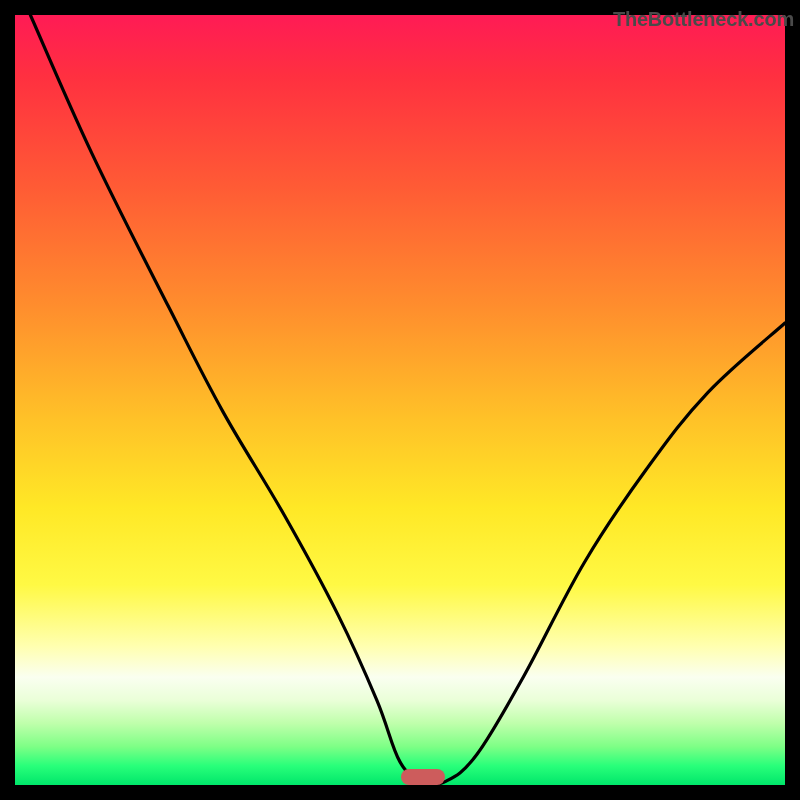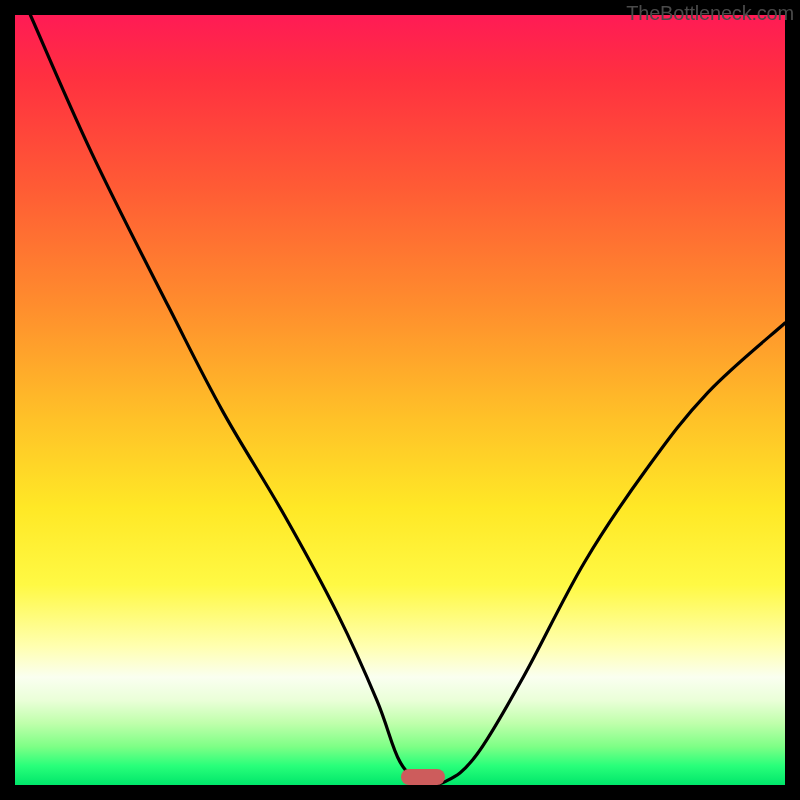--- a/index.html
+++ b/index.html
@@ -51,24 +51,24 @@
     position: absolute;
     width: 44px;
     height: 16px;
     border-radius: 8px;
     background: #cd5c5c;
     transform: translate(-50%, -50%);
   }
   .watermark {
     position: absolute;
     right: 6px;
-    top: 2px;
+    top: 8px;
     color: #4a4a4a;
     font-size: 20px;
-    font-weight: 400;
+    font-weight: 700;
     letter-spacing: -0.2px;
     user-select: none;
   }
 </style>
 </head>
 <body>
 
 <div class="canvas">
 
   <div class="plot-area">

